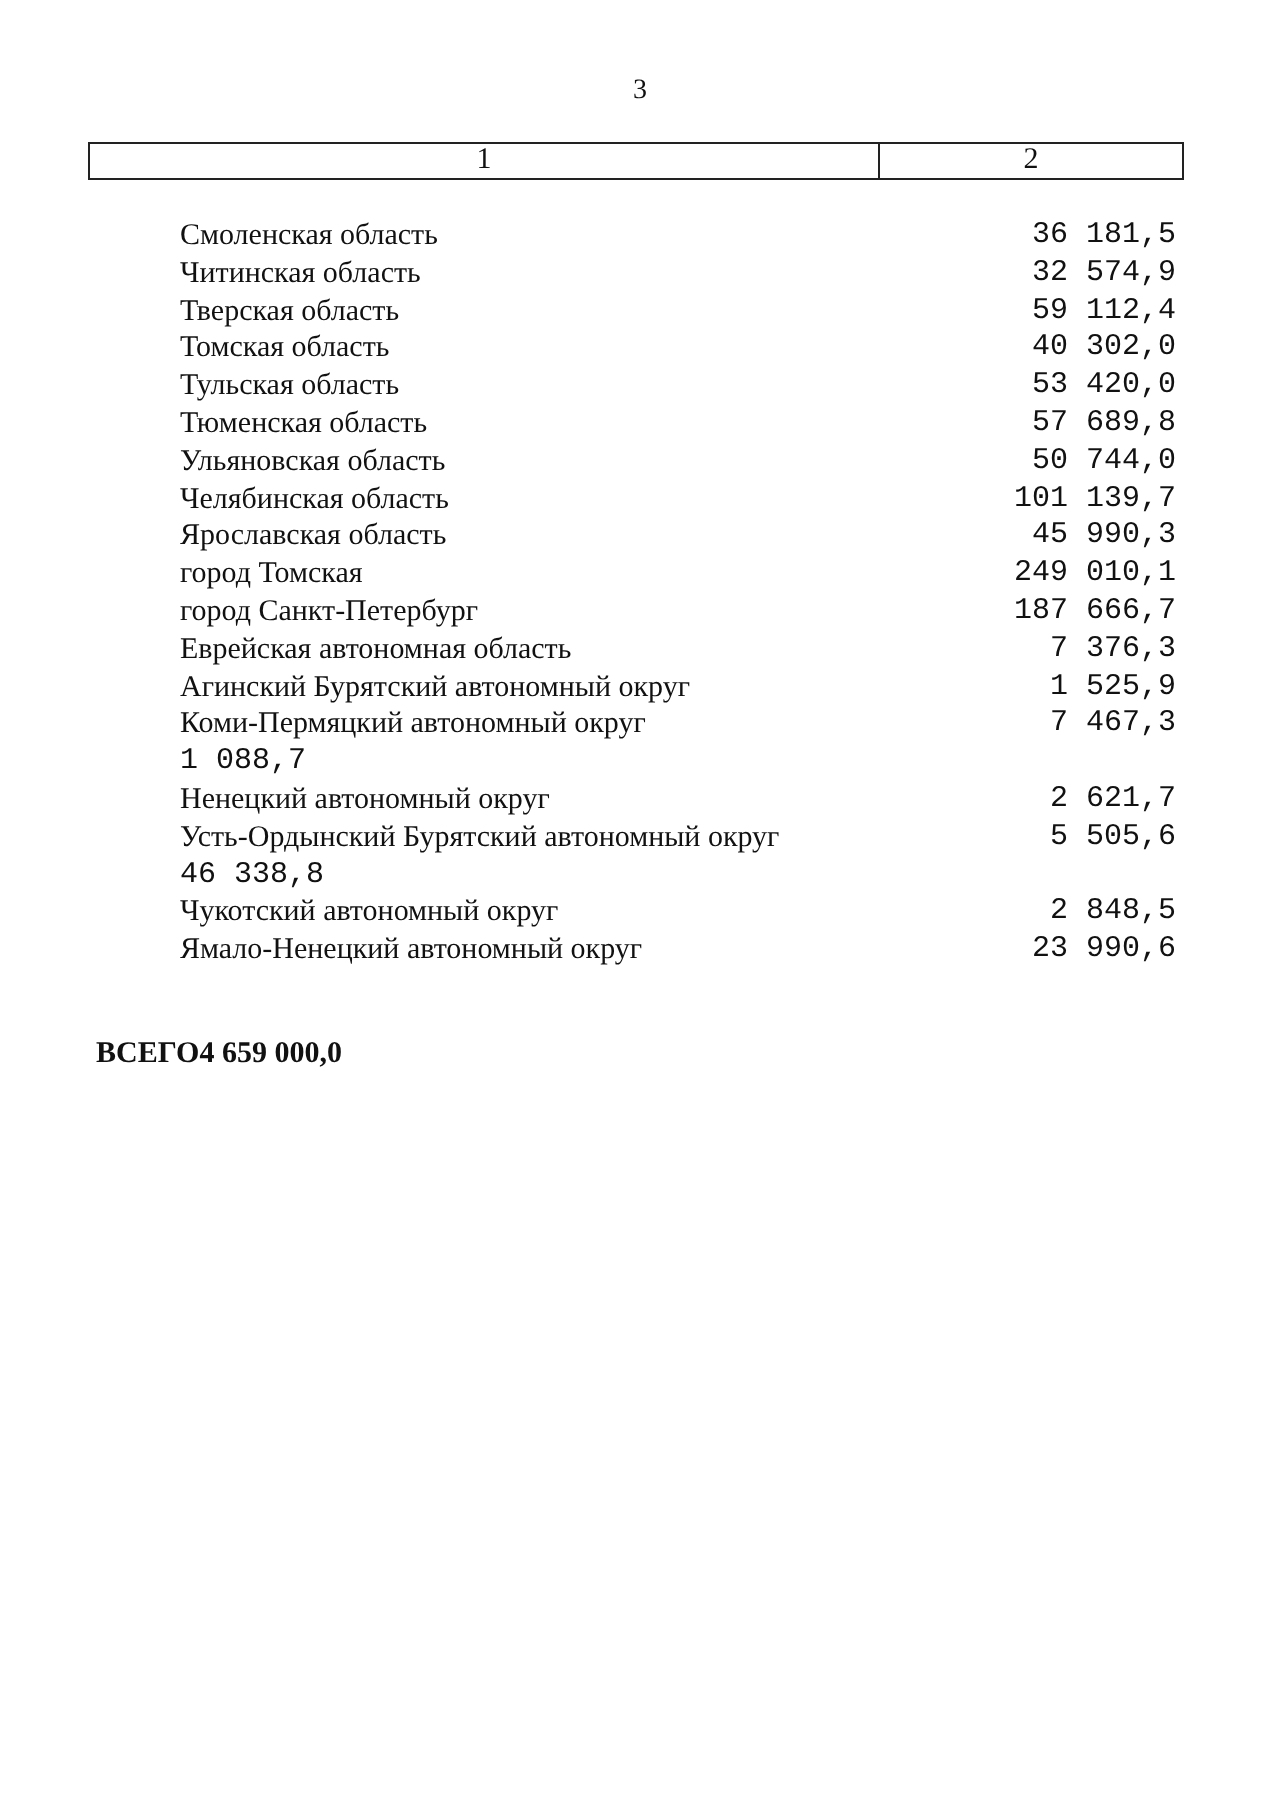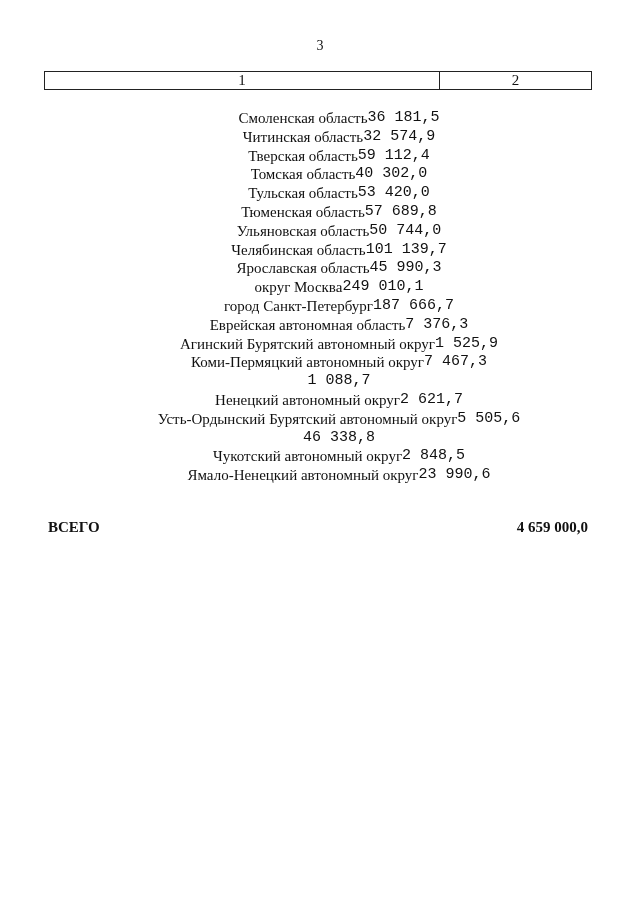--- a/index.html
+++ b/index.html
@@ -46,35 +46,34 @@
       line-height: 17px;
     }
     .rows {
       position: absolute;
       top: 109px;
       left: 48px;
       width: 540px;
     }
     .row {
       display: flex;
-      justify-content: center;
+      justify-content: space-between;
       height: 18.8px;
       line-height: 18.8px;
       font-size: 15px;
       margin-left: 42px;
     }
     .row .name { white-space: nowrap; }
     .row .value { white-space: nowrap; text-align: right; font-family: Liberation Mono, monospace; }
     .total {
       position: absolute;
       top: 519px;
       left: 48px;
       width: 540px;
       display: flex;
-      justify-content: space-between;
       font-weight: bold;
       font-size: 15px;
     }
   </style>
 </head>
 <body>
 
 <div class="page-number">3</div>
 
 <div class="header-table">
@@ -113,21 +112,21 @@
     </div>
     <div class="row">
       <span class="name">Челябинская область</span>
       <span class="value">101 139,7</span>
     </div>
     <div class="row">
       <span class="name">Ярославская область</span>
       <span class="value">45 990,3</span>
     </div>
     <div class="row">
-      <span class="name">округ Москва</span>
+      <span class="name">город Томская</span>
       <span class="value">249 010,1</span>
     </div>
     <div class="row">
       <span class="name">город Санкт-Петербург</span>
       <span class="value">187 666,7</span>
     </div>
     <div class="row">
       <span class="name">Еврейская автономная область</span>
       <span class="value">7 376,3</span>
     </div>

